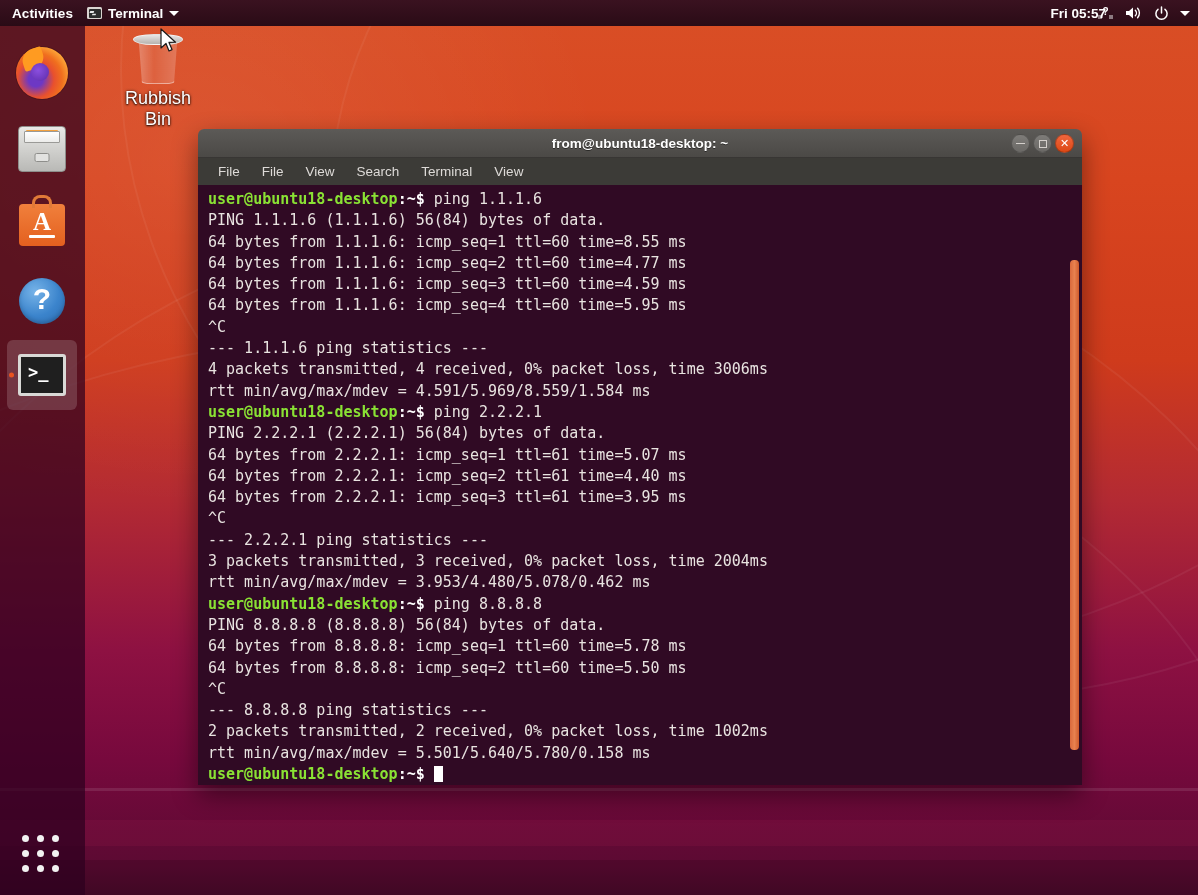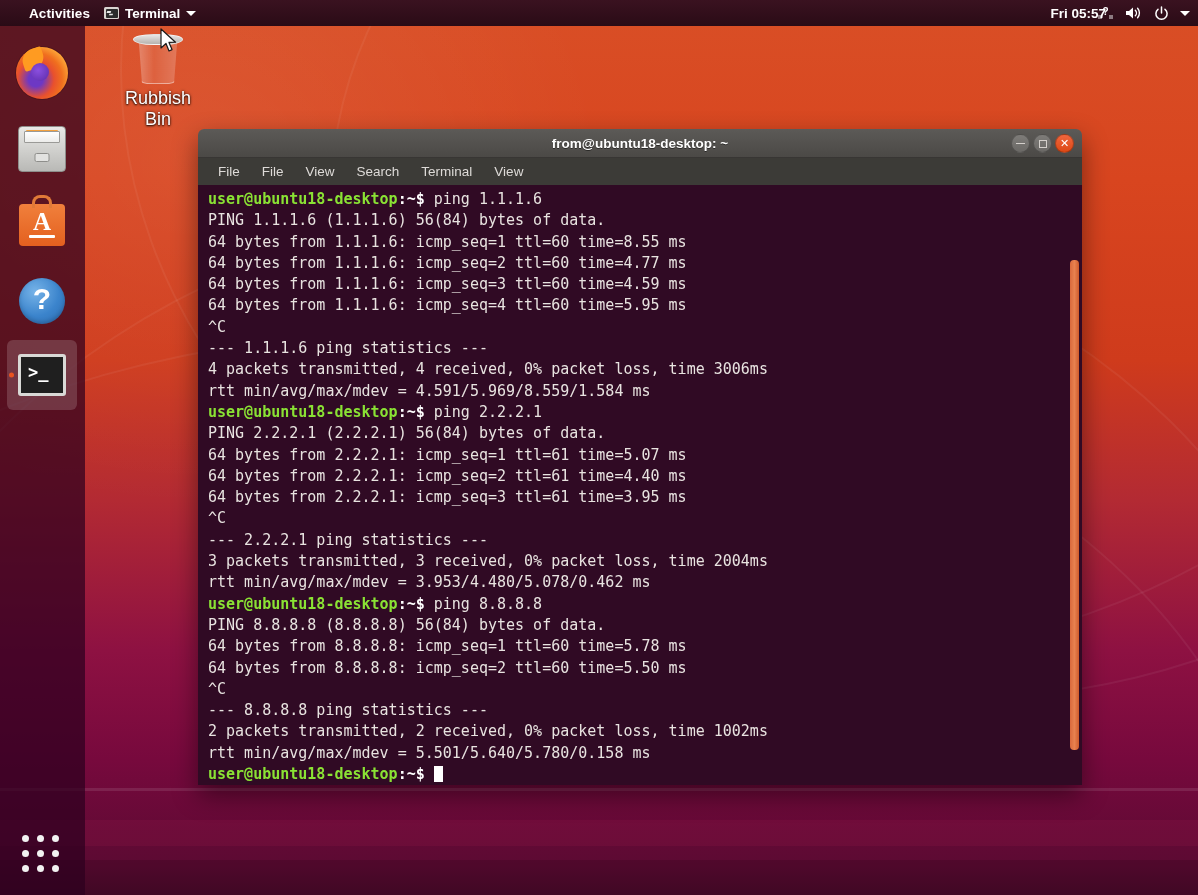--- a/index.html
+++ b/index.html
@@ -44,21 +44,21 @@
   
   #topbar {
     position: absolute; left: 0; top: 0; width: 1198px; height: 26px;
     background: #2c0a18;
     background: linear-gradient(to bottom,#3a1220,#2a0b16);
     display: flex; align-items: center;
     color: #ffffff;
     font-size: 13.5px; font-weight: bold;
     z-index: 50;
   }
-  #topbar .tb-left { display: flex; align-items: center; padding-left: 29px; gap: 14px; }
+  #topbar .tb-left { display: flex; align-items: center; padding-left: 12px; gap: 14px; }
   #topbar .activities { cursor: pointer; letter-spacing: .1px; }
   #topbar .appmenu { display: flex; align-items: center; gap: 6px; cursor: pointer; }
   #topbar .clock {
     position: absolute; left: 0; width: 1106px; text-align: right;
     pointer-events: none; font-weight: bold; font-size: 13.5px;
   }
   #topbar .tb-right {
     position: absolute; right: 8px; display: flex; align-items: center; gap: 11px;
   }
   .tb-icon { display: inline-flex; align-items: center; justify-content: center; }

